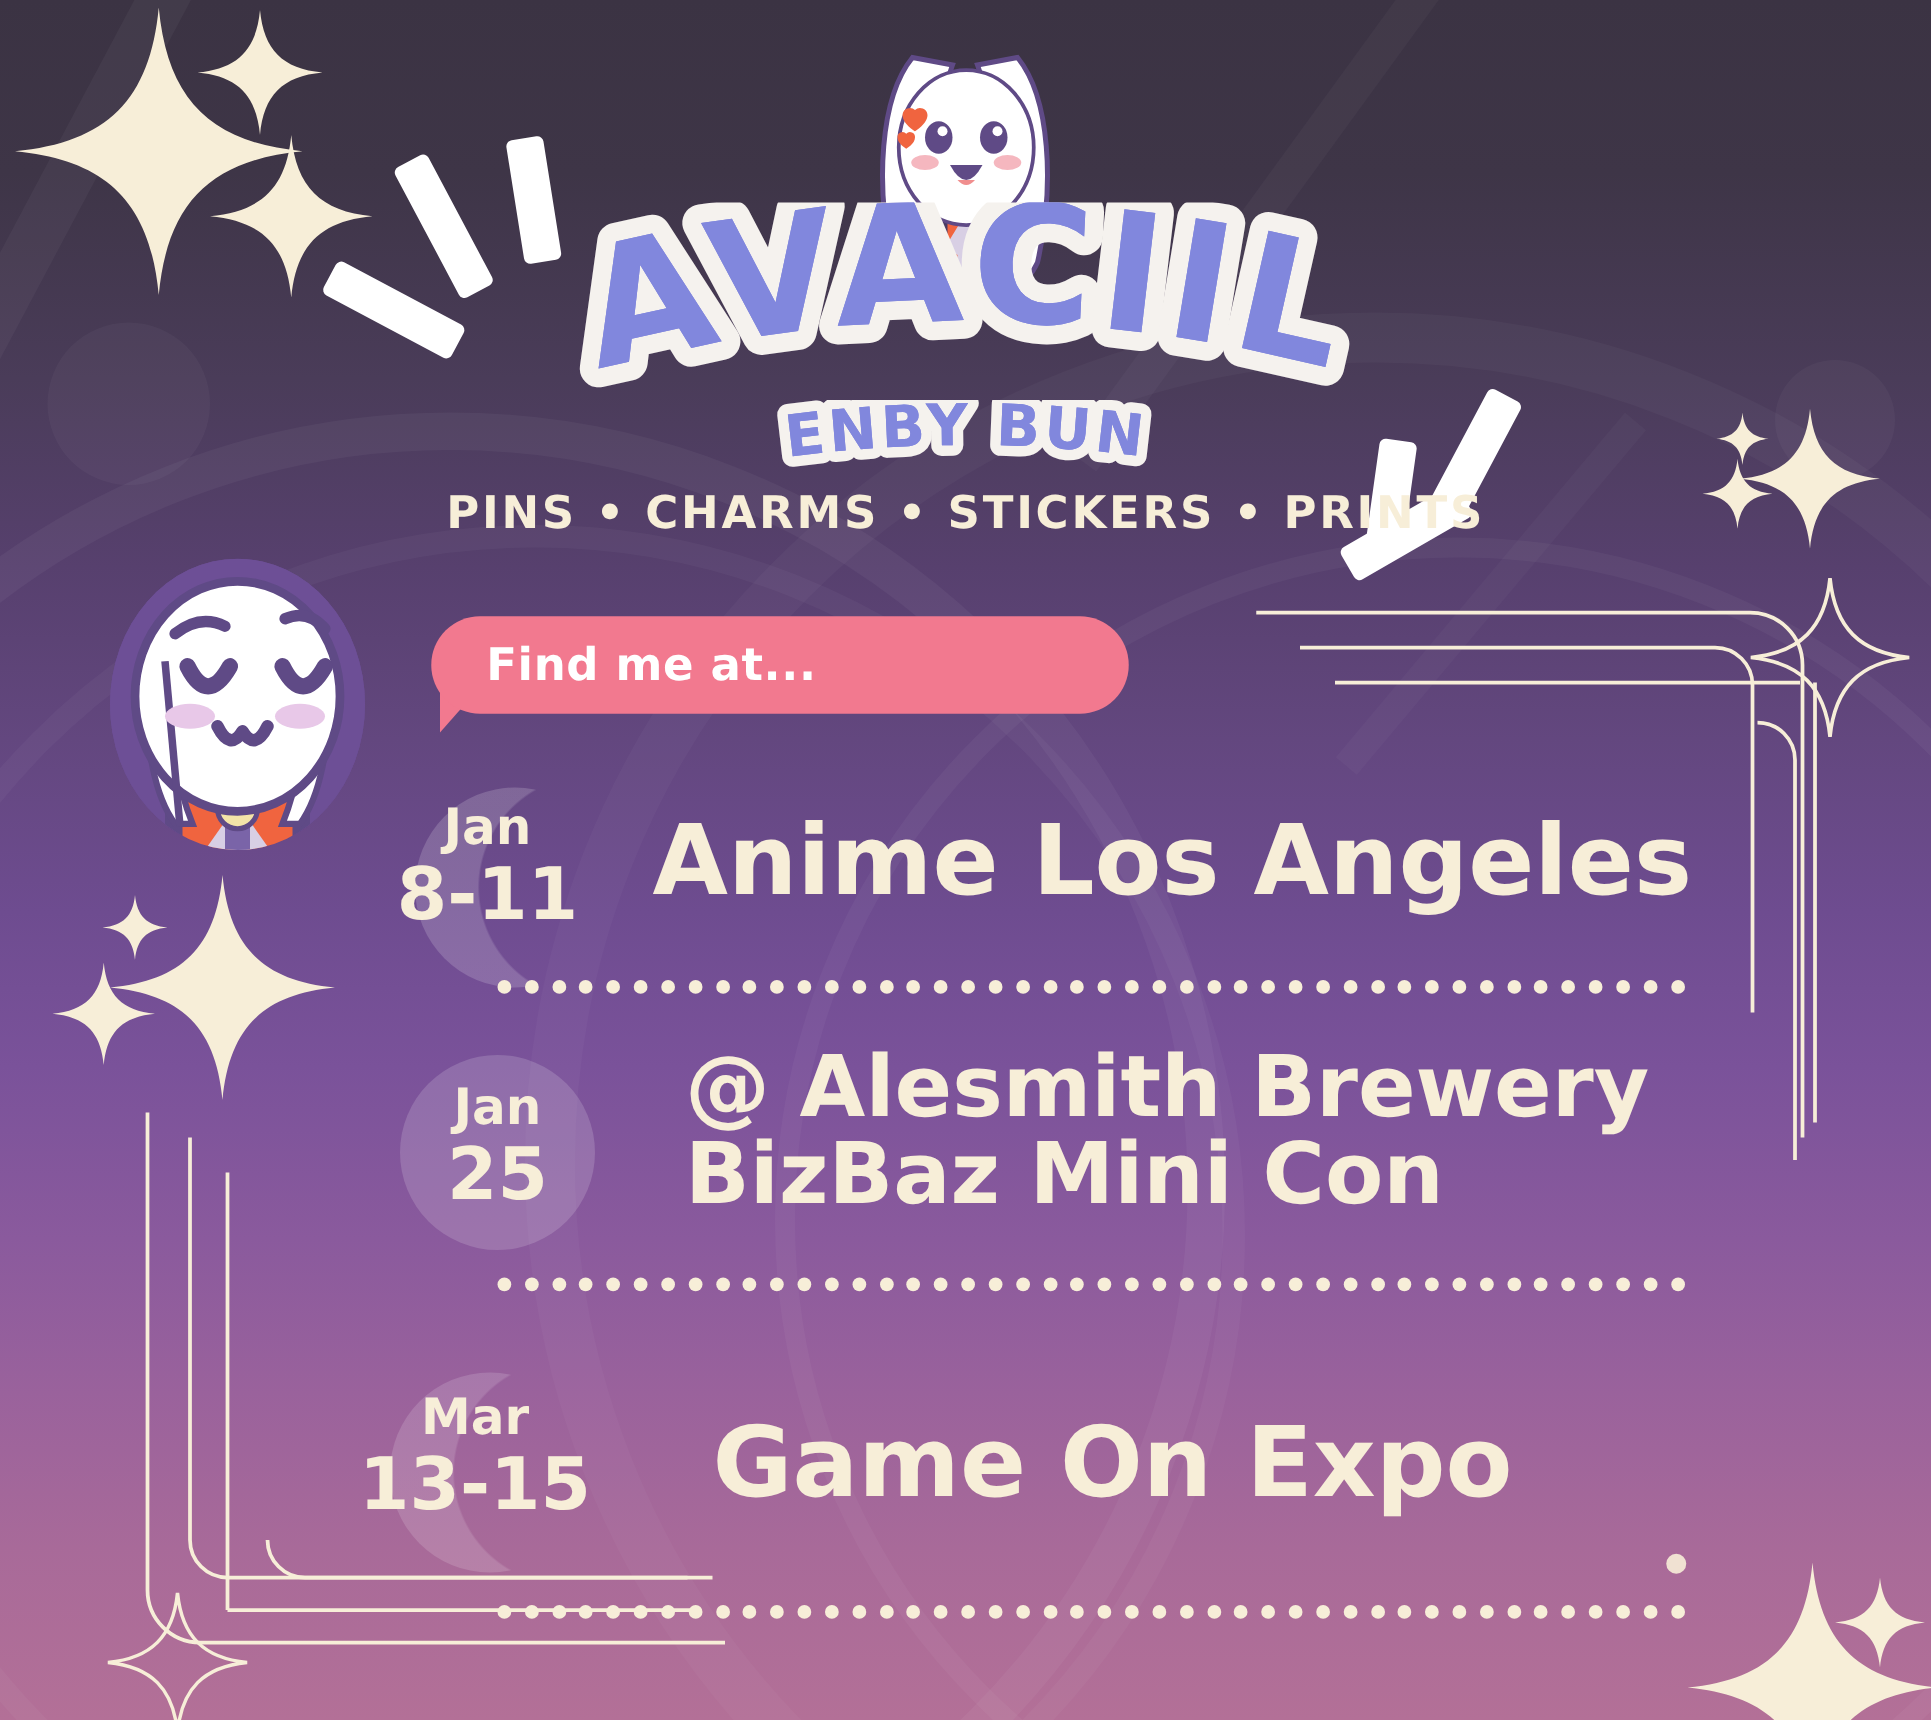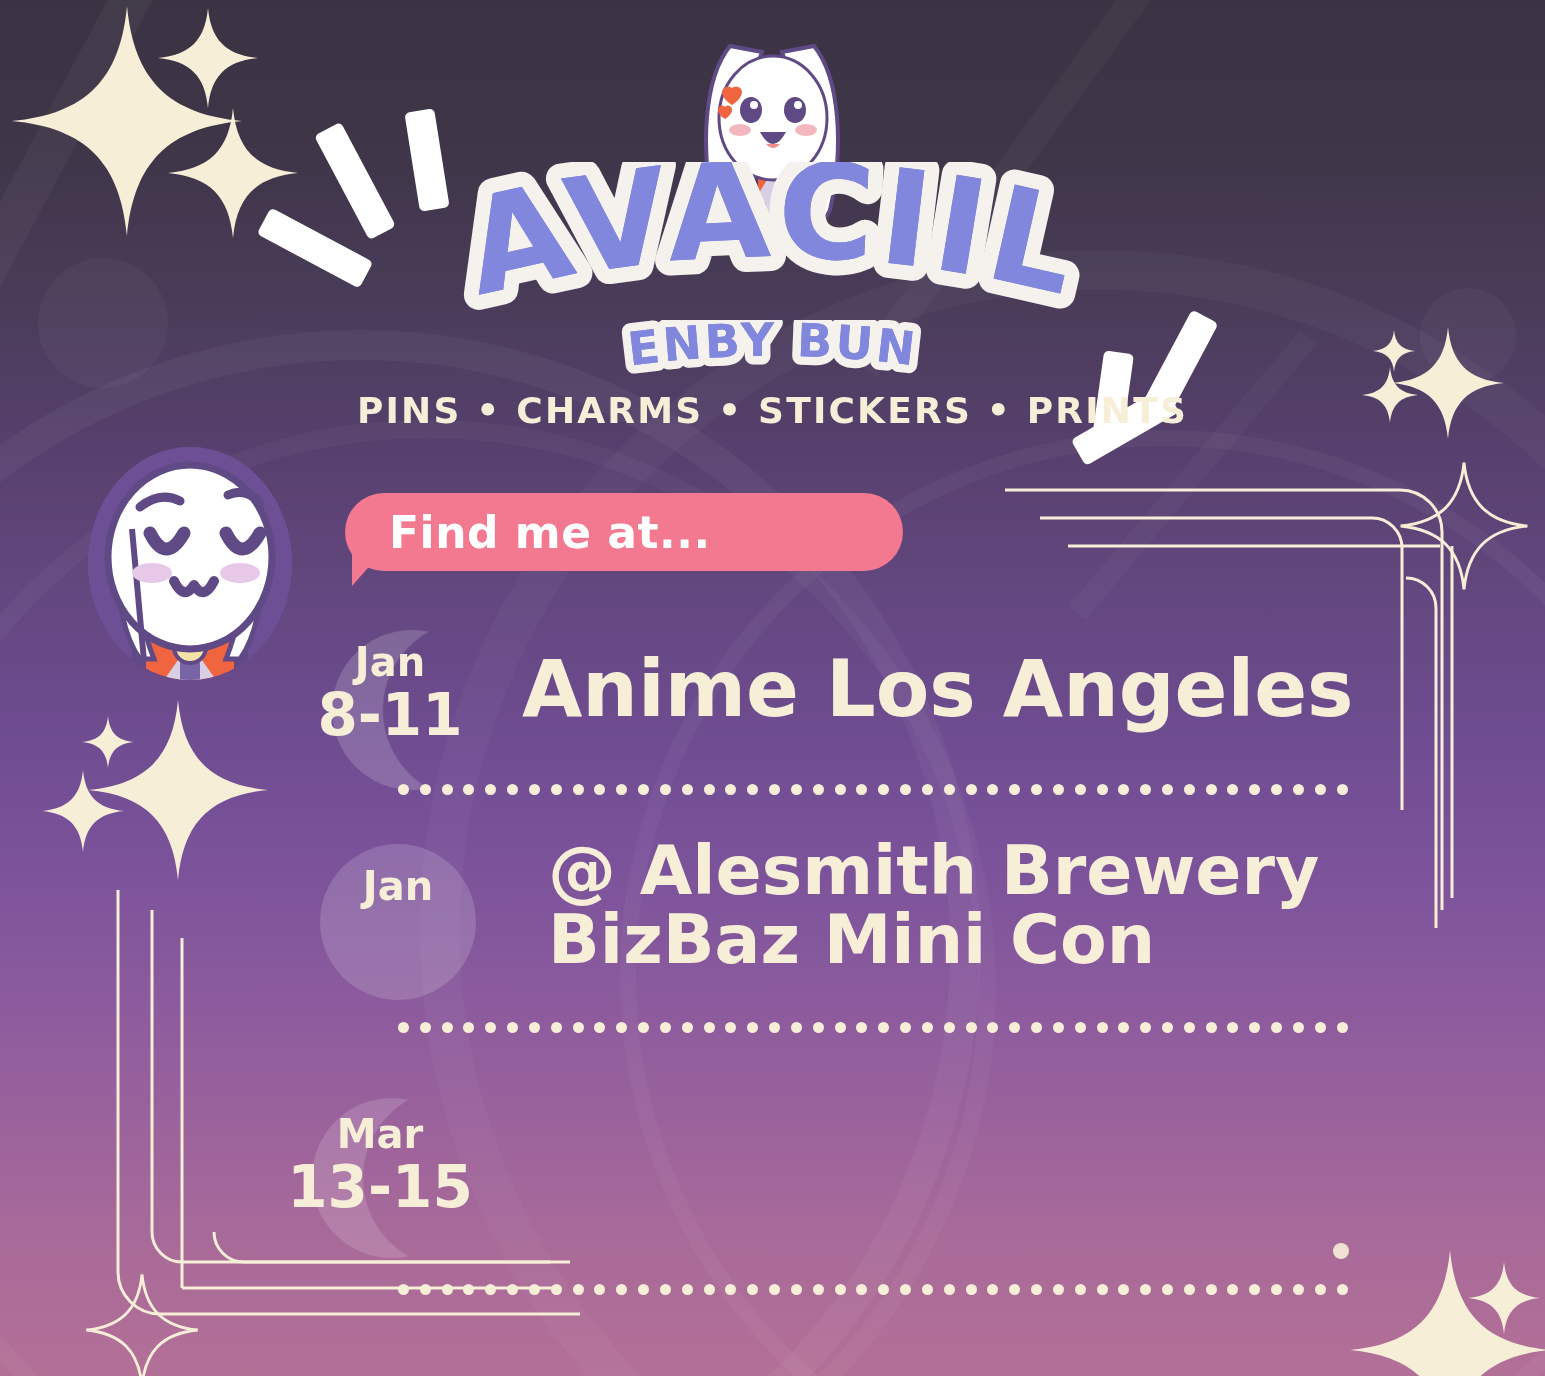--- a/index.html
+++ b/index.html
@@ -115,21 +115,21 @@
     width:558px;
     height:78px;
     background:#f2798f;
     border-radius:42px;
     display:flex;
     align-items:center;
   }
   .bubble-text {
     font-family:"DejaVu Sans", sans-serif;
     font-weight:700;
-    font-size:44px;
+    font-size:36px;
     color:#ffffff;
     padding-left:44px;
     letter-spacing:0.5px;
   }
   .bubble-tail {
     position:absolute;
     left:352px;
     top:552px;
     width:0; height:0;
     border-left: 0px solid transparent;
@@ -472,20 +472,21 @@
           <i></i>
           <i></i>
           <i></i>
         </div>
     </div>
 
     <div class="event-row" style="height:232px;">
       <div class="moon" style="left:320px; top:20px; width:156px; height:156px;"></div>
       <div class="date" style="left:308px; top:42px; width:180px;">
         <span class="mon">Jan</span>
+        <span class="day">25</span>
       </div>
       <div class="ev-title" style="left:548px; top:8px; font-size:68px;">
         <div style="margin-top:4px;">@ Alesmith Brewery</div>
         <div>BizBaz Mini Con</div>
       </div>
       <div class="dots" style="left:398px; top:196px; width:950px;">
           <i></i>
           <i></i>
           <i></i>
           <i></i>
@@ -532,20 +533,23 @@
         </div>
     </div>
 
     <div class="event-row" style="height:232px;">
       <div class="moon" style="left:312px; top:42px; width:160px; height:160px;
                   background:radial-gradient(circle at 88% 50%, rgba(0,0,0,0) 55%, rgba(255,255,255,0.15) 56%);"></div>
       <div class="date" style="left:280px; top:58px; width:200px;">
         <span class="mon">Mar</span>
         <span class="day">13-15</span>
       </div>
+      <div class="ev-title" style="left:570px; top:76px; font-size:78px;">
+        <span>Game On Expo</span>
+      </div>
       <div class="dots" style="left:398px; top:226px; width:950px;">
           <i></i>
           <i></i>
           <i></i>
           <i></i>
           <i></i>
           <i></i>
           <i></i>
           <i></i>
           <i></i>

